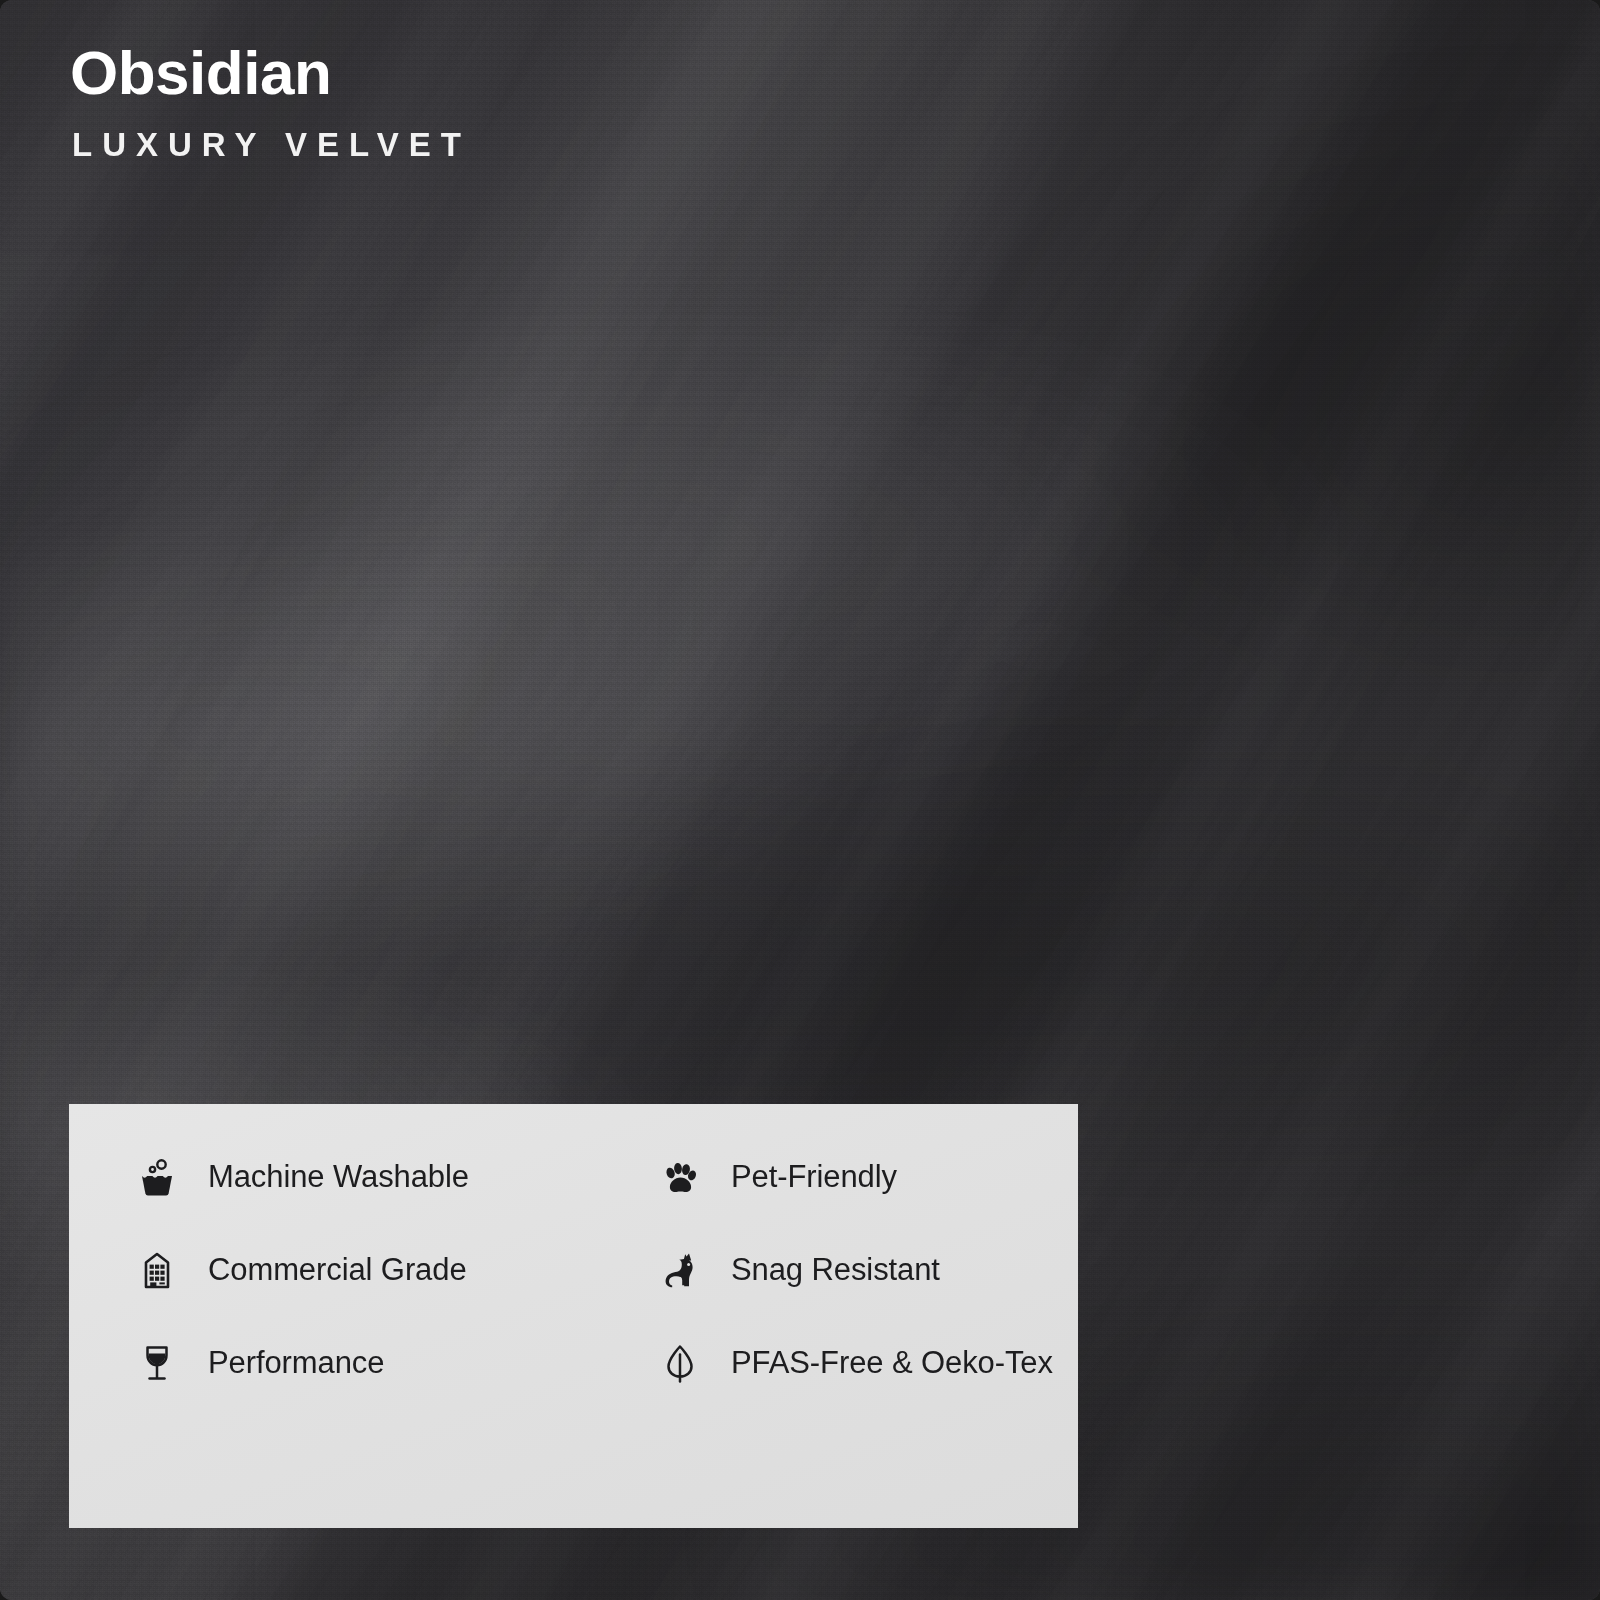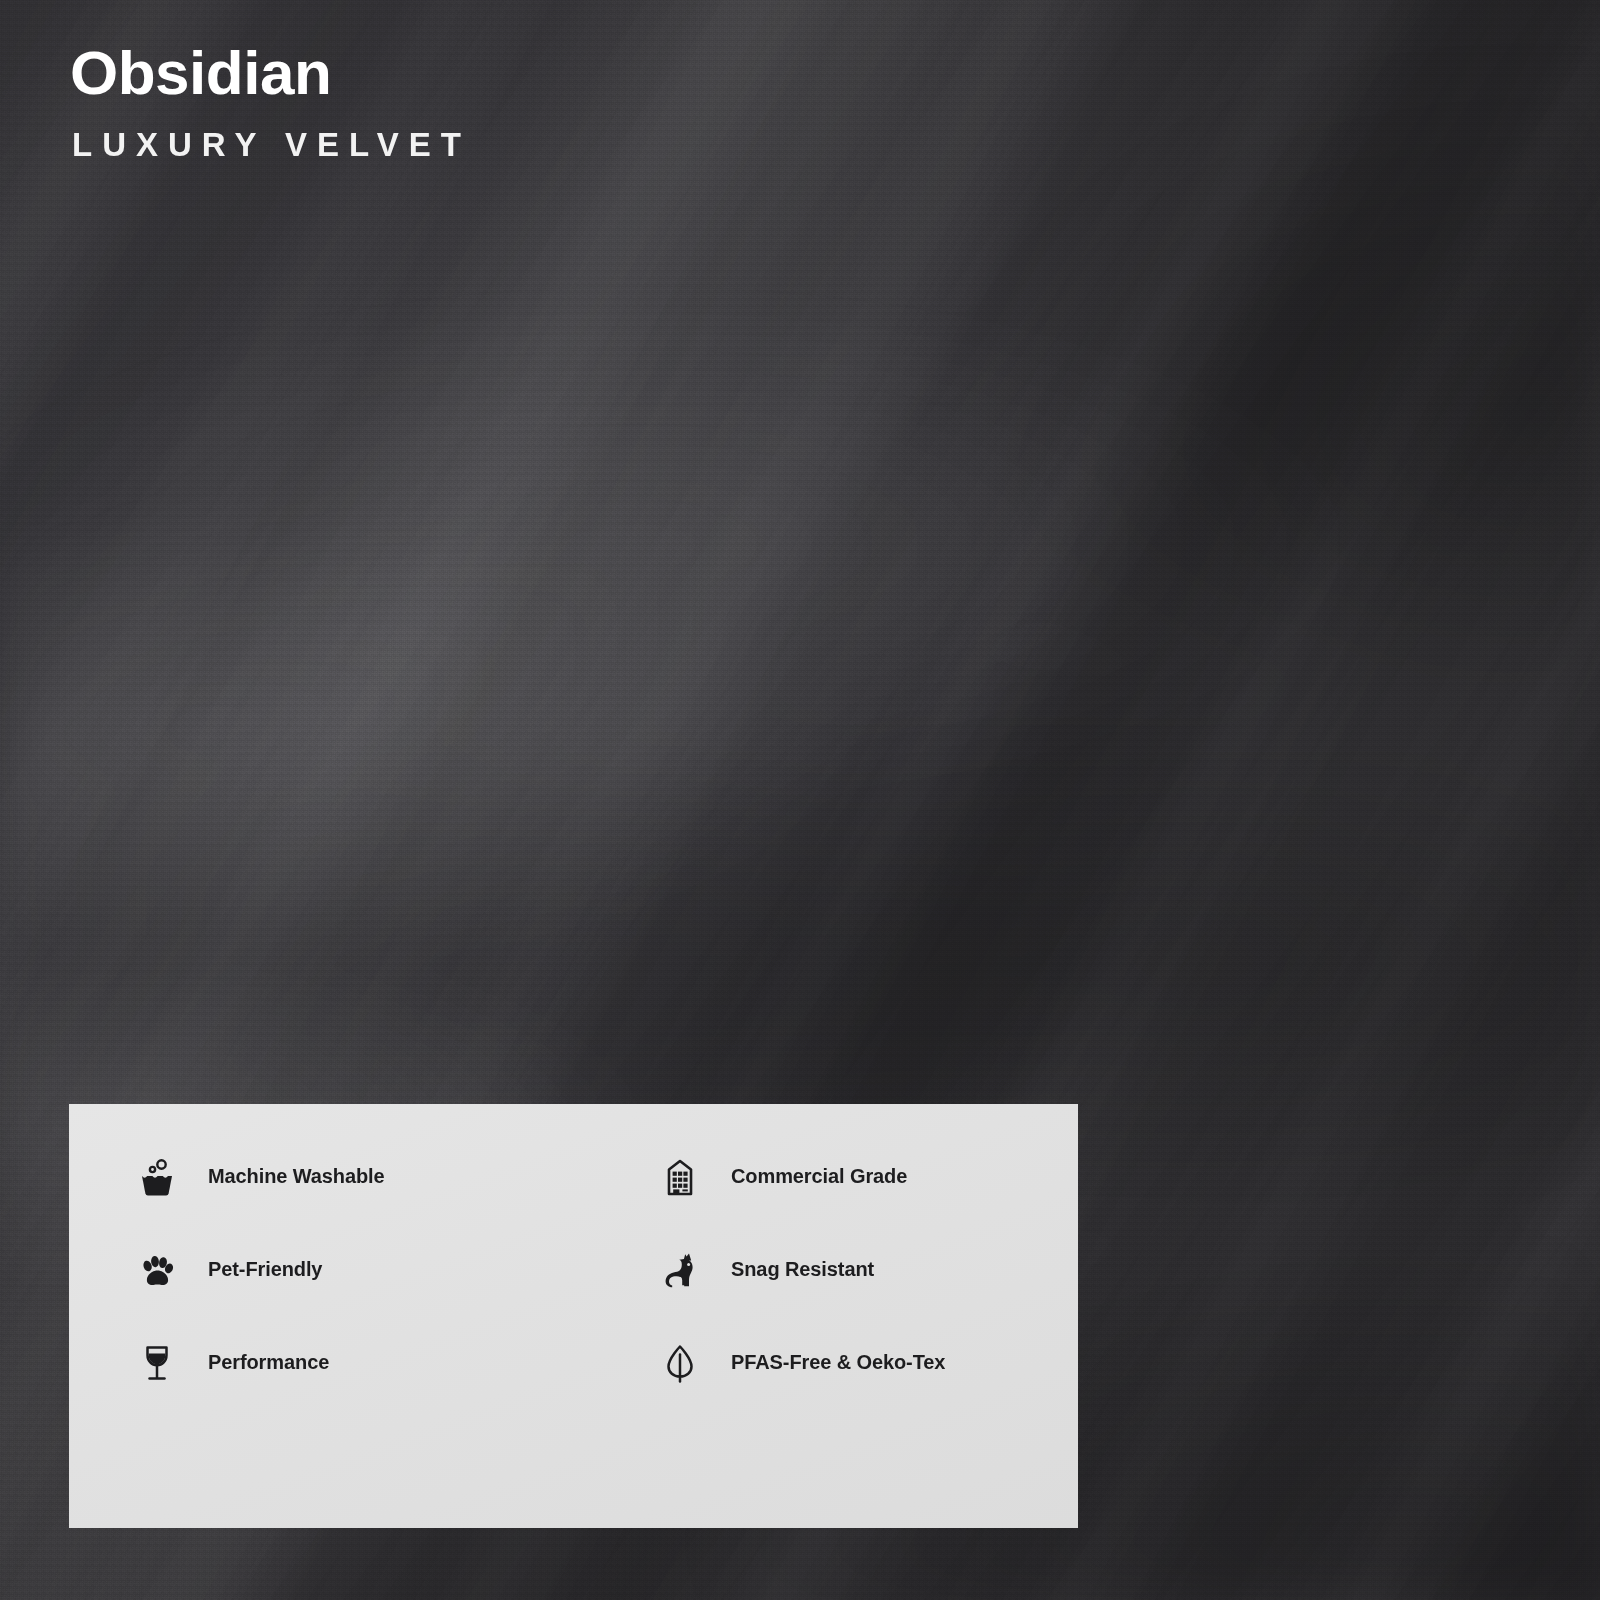--- a/index.html
+++ b/index.html
@@ -8,20 +8,21 @@
     background: #1a1a1a;
   }
 
   #swatch-card {
     position: relative;
     width: 1600px;
     height: 1600px;
     overflow: hidden;
     font-family: "Liberation Sans", sans-serif;
     background: #333235;
+    border-radius: 12px;
   }
 
   
   .fabric-base {
     position: absolute;
     inset: 0;
     background:
       
       linear-gradient(118deg,
         rgba(255,255,255,0.000) 0%,
@@ -178,22 +179,22 @@
     justify-content: center;
     margin-right: 28px;
   }
 
   .feature-icon svg {
     display: block;
   }
 
   .feature-label {
     color: #1d1d1f;
-    font-size: 20px;
-    font-weight: 700;
+    font-size: 31px;
+    font-weight: 400;
     letter-spacing: -0.1px;
     white-space: nowrap;
   }
 
   .row-empty {
     
   }
 </style>
 </head>
 <body>
@@ -217,20 +218,33 @@
     <div class="feature-row">
       <span class="feature-icon">
         <svg width="42" height="42" viewBox="0 0 42 42" aria-hidden="true">
           <circle cx="25.5" cy="8.5" r="4.2" fill="none" stroke="#1d1d1f" stroke-width="2.4"></circle>
           <circle cx="16.5" cy="13.5" r="2.6" fill="none" stroke="#1d1d1f" stroke-width="2.4"></circle>
           <path d="M6 20 h30 l-3.4 17.5 a2.6 2.6 0 0 1 -2.5 2 H11.9 a2.6 2.6 0 0 1 -2.5 -2 Z" fill="#1d1d1f"></path>
           <path d="M6 20 q2.6 3.6 5.2 0 q2.6 -3.6 5.2 0 q2.6 3.6 5.2 0 q2.6 -3.6 5.2 0 q2.6 3.6 5.2 0 q2 -2.8 4 -0.6 L36 20 Z" fill="#e2e2e2"></path>
         </svg>
       </span>
       <span class="feature-label">Machine Washable</span>
+    </div>
+
+    <div class="feature-row">
+      <span class="feature-icon">
+        <svg width="42" height="42" viewBox="0 0 42 42" aria-hidden="true">
+          <ellipse cx="11.6" cy="17.0" rx="4.0" ry="5.4" fill="#1d1d1f" transform="rotate(-18 11.6 17.0)"></ellipse>
+          <ellipse cx="19.0" cy="12.6" rx="3.9" ry="5.6" fill="#1d1d1f" transform="rotate(-6 19.0 12.6)"></ellipse>
+          <ellipse cx="27.0" cy="13.6" rx="3.9" ry="5.5" fill="#1d1d1f" transform="rotate(10 27.0 13.6)"></ellipse>
+          <ellipse cx="33.0" cy="19.4" rx="3.8" ry="5.0" fill="#1d1d1f" transform="rotate(24 33.0 19.4)"></ellipse>
+          <path d="M21.5 21.5 c5.6 0 10.6 4.6 10.6 9.4 c0 3.6 -3.0 5.6 -6.6 5.0 c-2.6 -0.5 -5.4 -0.5 -8.0 0 c-3.6 0.6 -6.6 -1.4 -6.6 -5.0 c0 -4.8 5.0 -9.4 10.6 -9.4 Z" fill="#1d1d1f"></path>
+        </svg>
+      </span>
+      <span class="feature-label">Pet-Friendly</span>
     </div>
 
     <div class="feature-row">
       <span class="feature-icon">
         <svg width="42" height="42" viewBox="0 0 42 42" aria-hidden="true">
           <path d="M10 13.5 L21 5 L32 13.5 V38 H10 Z" fill="none" stroke="#1d1d1f" stroke-width="2.6" stroke-linejoin="round"></path>
           <rect x="13.6" y="15.6" width="4.2" height="4.2" fill="#1d1d1f"></rect>
           <rect x="19.0" y="15.6" width="4.2" height="4.2" fill="#1d1d1f"></rect>
           <rect x="24.4" y="15.6" width="4.2" height="4.2" fill="#1d1d1f"></rect>
           <rect x="13.6" y="21.6" width="4.2" height="4.2" fill="#1d1d1f"></rect>
@@ -239,33 +253,20 @@
           <rect x="13.6" y="27.6" width="4.2" height="4.2" fill="#1d1d1f"></rect>
           <rect x="19.0" y="27.6" width="4.2" height="4.2" fill="#1d1d1f"></rect>
           <rect x="24.4" y="27.6" width="4.2" height="4.2" fill="#1d1d1f"></rect>
           <rect x="14.2" y="33.4" width="6.2" height="4.6" fill="#1d1d1f"></rect>
           <rect x="23.4" y="33.4" width="5.4" height="2.0" fill="#1d1d1f"></rect>
         </svg>
       </span>
       <span class="feature-label">Commercial Grade</span>
     </div>
 
-    <div class="feature-row">
-      <span class="feature-icon">
-        <svg width="42" height="42" viewBox="0 0 42 42" aria-hidden="true">
-          <ellipse cx="11.6" cy="17.0" rx="4.0" ry="5.4" fill="#1d1d1f" transform="rotate(-18 11.6 17.0)"></ellipse>
-          <ellipse cx="19.0" cy="12.6" rx="3.9" ry="5.6" fill="#1d1d1f" transform="rotate(-6 19.0 12.6)"></ellipse>
-          <ellipse cx="27.0" cy="13.6" rx="3.9" ry="5.5" fill="#1d1d1f" transform="rotate(10 27.0 13.6)"></ellipse>
-          <ellipse cx="33.0" cy="19.4" rx="3.8" ry="5.0" fill="#1d1d1f" transform="rotate(24 33.0 19.4)"></ellipse>
-          <path d="M21.5 21.5 c5.6 0 10.6 4.6 10.6 9.4 c0 3.6 -3.0 5.6 -6.6 5.0 c-2.6 -0.5 -5.4 -0.5 -8.0 0 c-3.6 0.6 -6.6 -1.4 -6.6 -5.0 c0 -4.8 5.0 -9.4 10.6 -9.4 Z" fill="#1d1d1f"></path>
-        </svg>
-      </span>
-      <span class="feature-label">Pet-Friendly</span>
-    </div>
-
 
     <div class="feature-row">
       <span class="feature-icon">
         <svg width="44" height="44" viewBox="0 0 44 44" aria-hidden="true">
           <path d="M27.2 6.2 L25.4 13.0 L33.2 12.4 L31.0 5.6 L28.6 8.4 Z" fill="#1d1d1f"></path>
           <path d="M26.0 11.0 c5.4 0 8.6 3.4 8.6 8.0 c0 3.2 -1.4 5.4 -2.4 7.4 c-1.0 2.0 -1.2 4.2 -1.2 6.4 l0 5.4 l-4.8 0 l0 -5.2 c0 -2.0 -0.8 -3.4 -2.8 -4.0 c-3.0 -0.9 -5.6 -1.0 -8.2 -0.4 c-2.6 0.6 -4.2 2.4 -4.2 5.0 c0 2.2 1.4 3.6 3.2 3.8 l0 1.8 c-3.8 0 -6.6 -2.4 -6.6 -6.0 c0 -4.6 3.4 -7.8 8.0 -8.8 c2.6 -0.6 4.6 -0.8 6.0 -2.0 c1.6 -1.4 2.2 -3.4 2.2 -6.0 c0 -2.6 -1.0 -4.0 -2.6 -4.6 Z" fill="#1d1d1f"></path>
           <path d="M20.0 26.4 c3.4 -0.4 6.6 0.2 8.8 1.4 l0 9.4 l-4.6 0 l0 -5.0 c0 -2.2 -1.4 -3.8 -4.2 -4.4 Z" fill="#1d1d1f"></path>
           <circle cx="30.6" cy="16.4" r="1.5" fill="#e2e2e2"></circle>
         </svg>
       </span>

